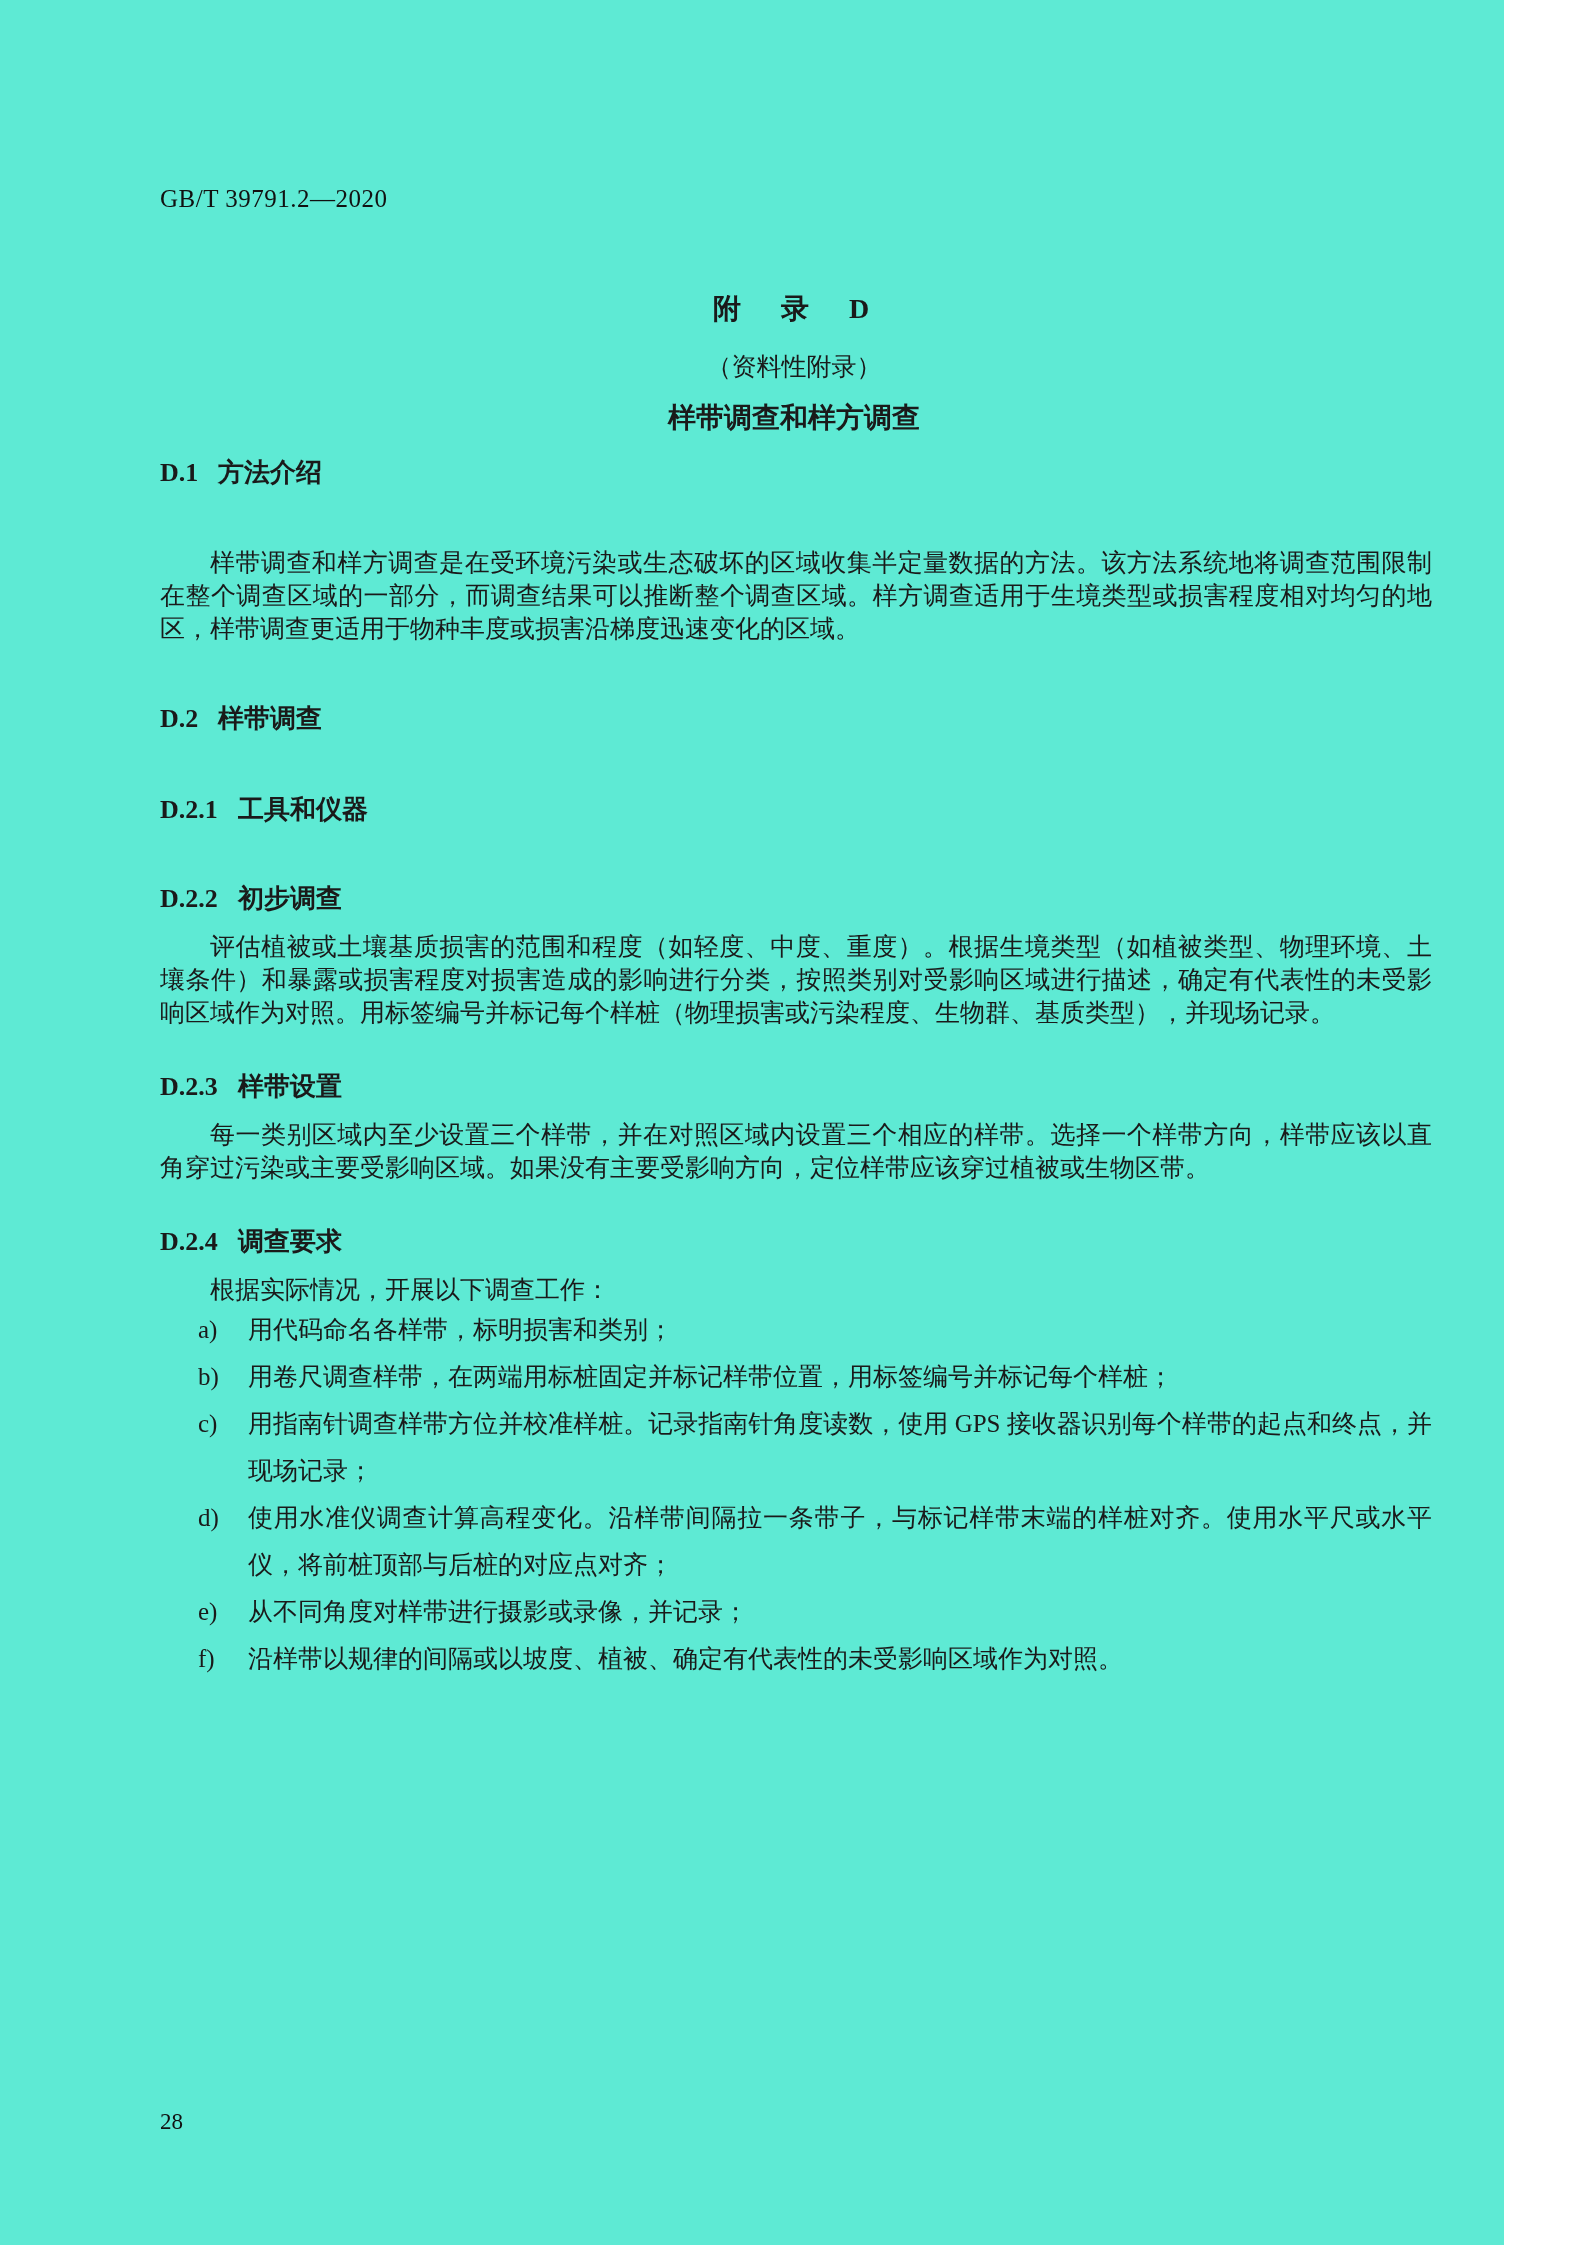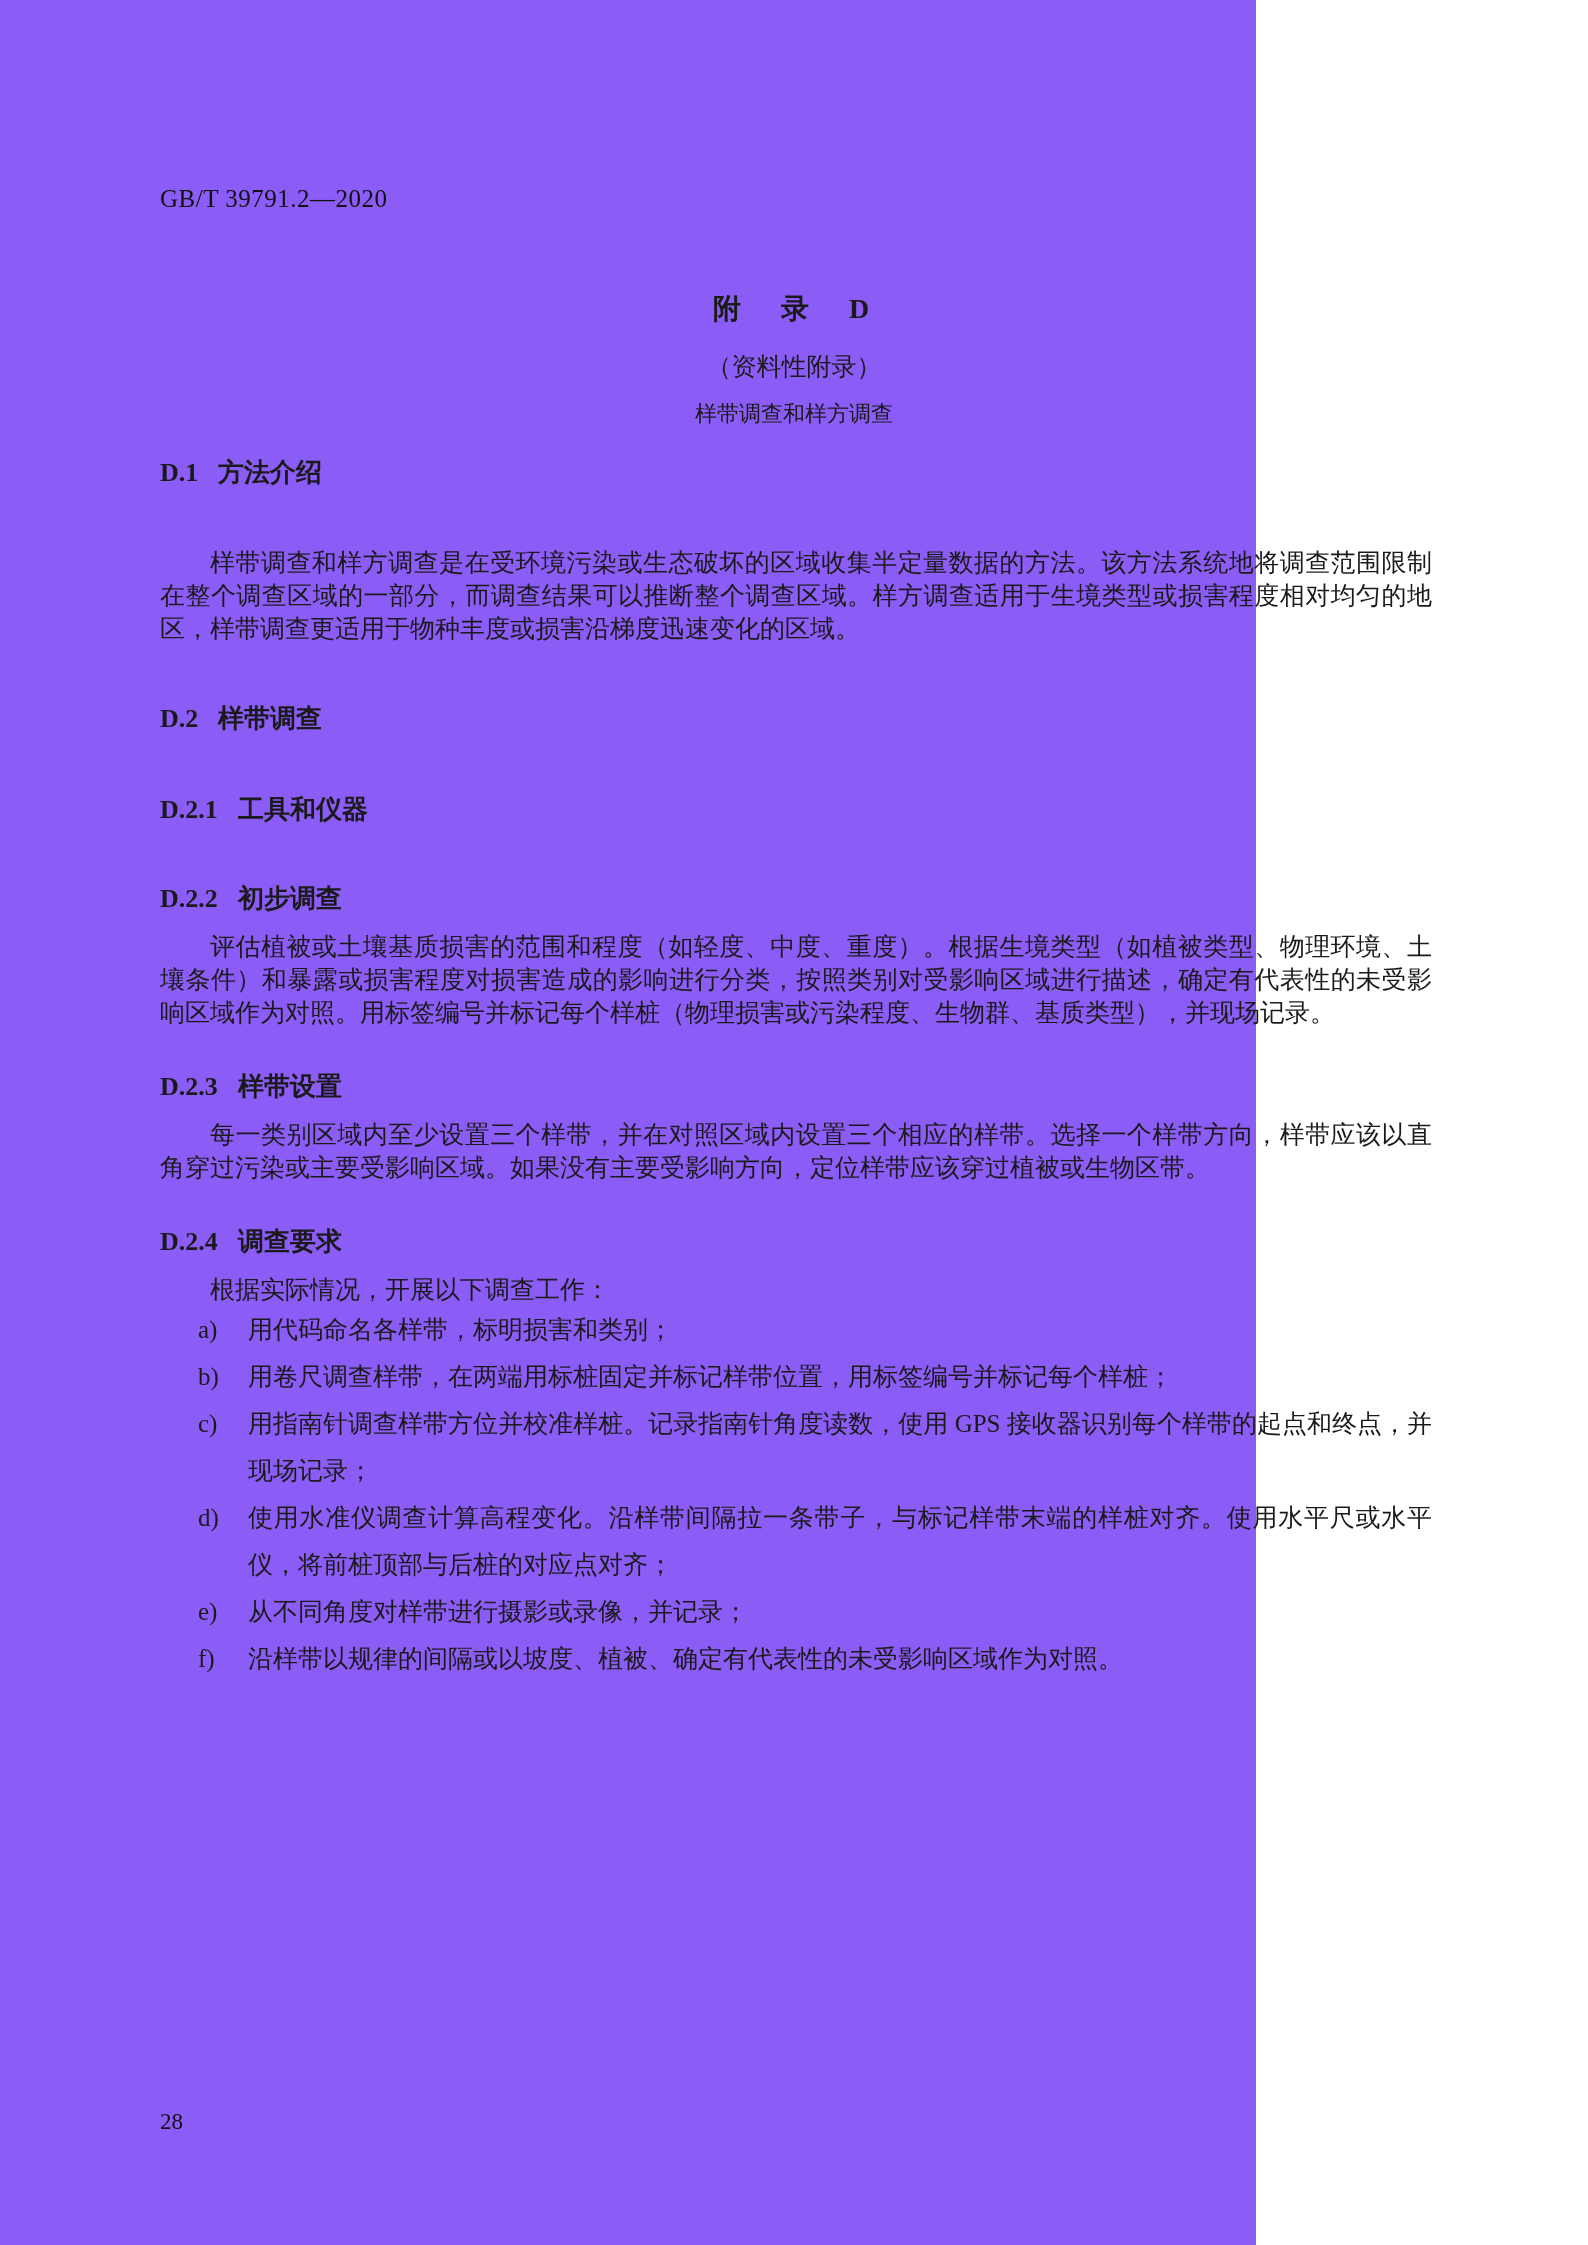--- a/index.html
+++ b/index.html
@@ -2,23 +2,23 @@
 <html><head>
 <meta charset="utf-8">
 <style>
   html, body {
     margin: 0;
     padding: 0;
     background: #ffffff;
   }
   .page {
     position: relative;
-    width: 1256px;
+    width: 1504px;
     height: 2245px;
-    background: #8b5cf6;
+    background: #5eead4;
     font-family: "Liberation Serif", "DejaVu Serif", serif;
     color: #1a1a1a;
     box-sizing: border-box;
   }
   .header-line {
     position: absolute;
     left: 160px;
     top: 185px;
     font-size: 25px;
     letter-spacing: 0.5px;
@@ -38,22 +38,22 @@
     letter-spacing: 6px;
     margin-bottom: 22px;
     font-family: "Liberation Serif", serif;
   }
   .annex-sub {
     font-size: 25px;
     margin-bottom: 16px;
     font-family: "Liberation Serif", serif;
   }
   .annex-name {
-    font-size: 22px;
-    font-weight: normal;
+    font-size: 28px;
+    font-weight: bold;
     font-family: "Liberation Serif", serif;
   }
   .body-area {
     position: absolute;
     left: 160px;
     top: 455px;
     width: 1272px;
   }
   h2.sec {
     font-size: 26px;

